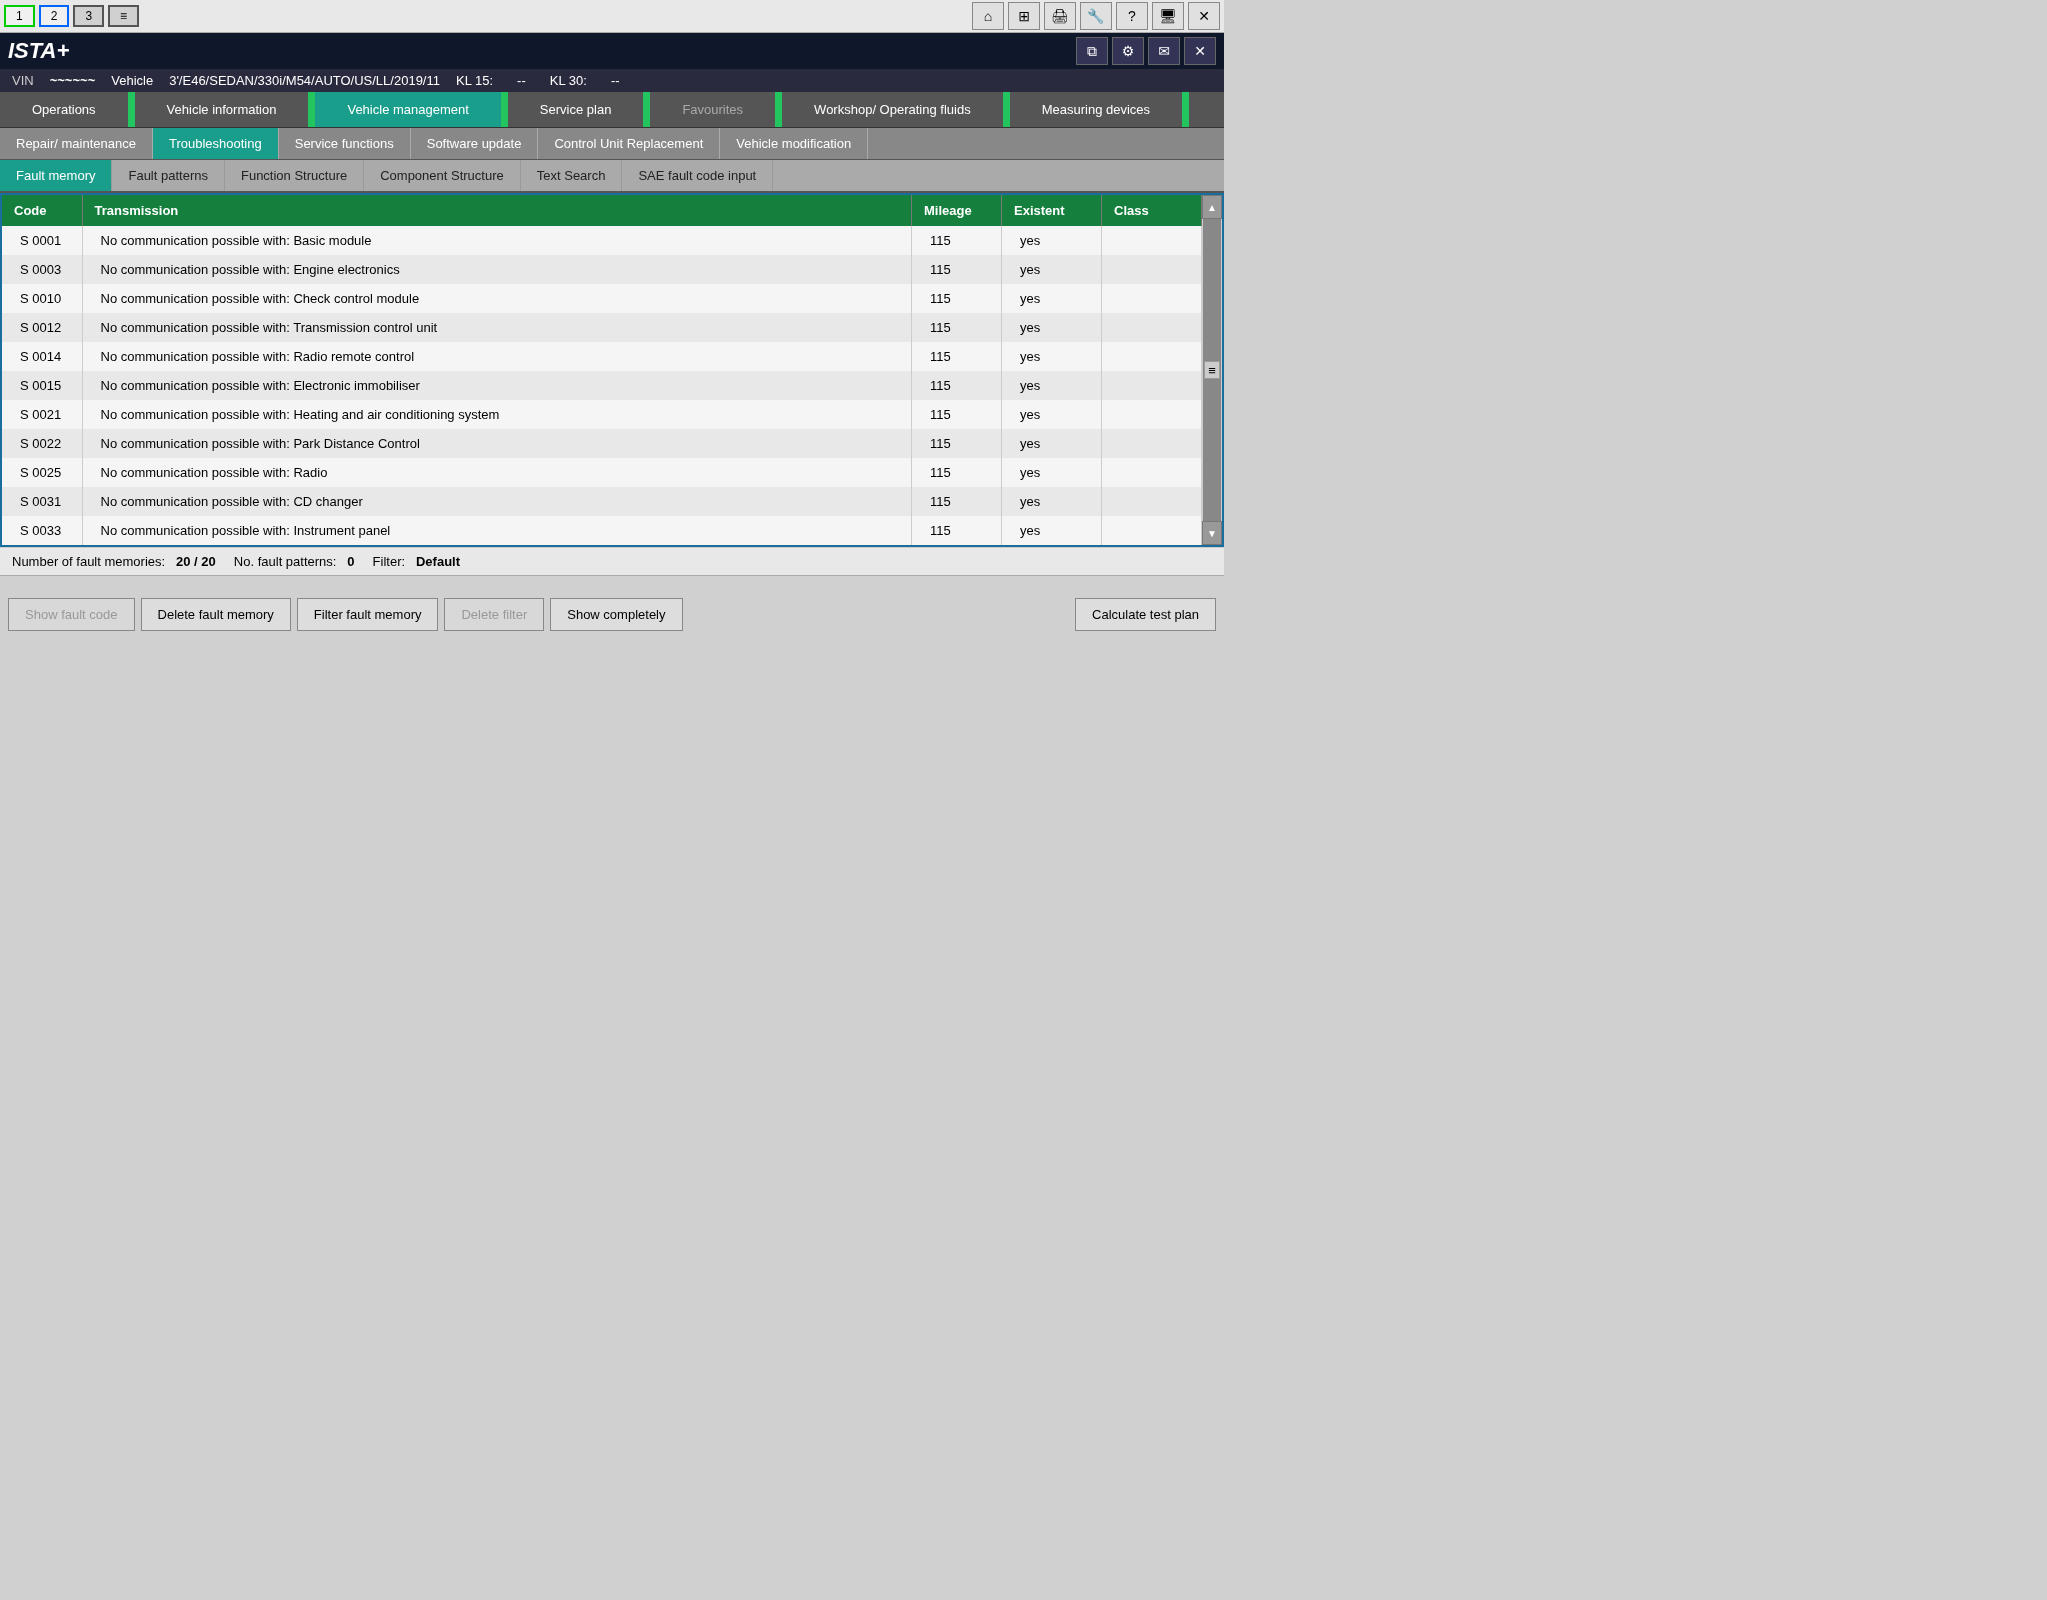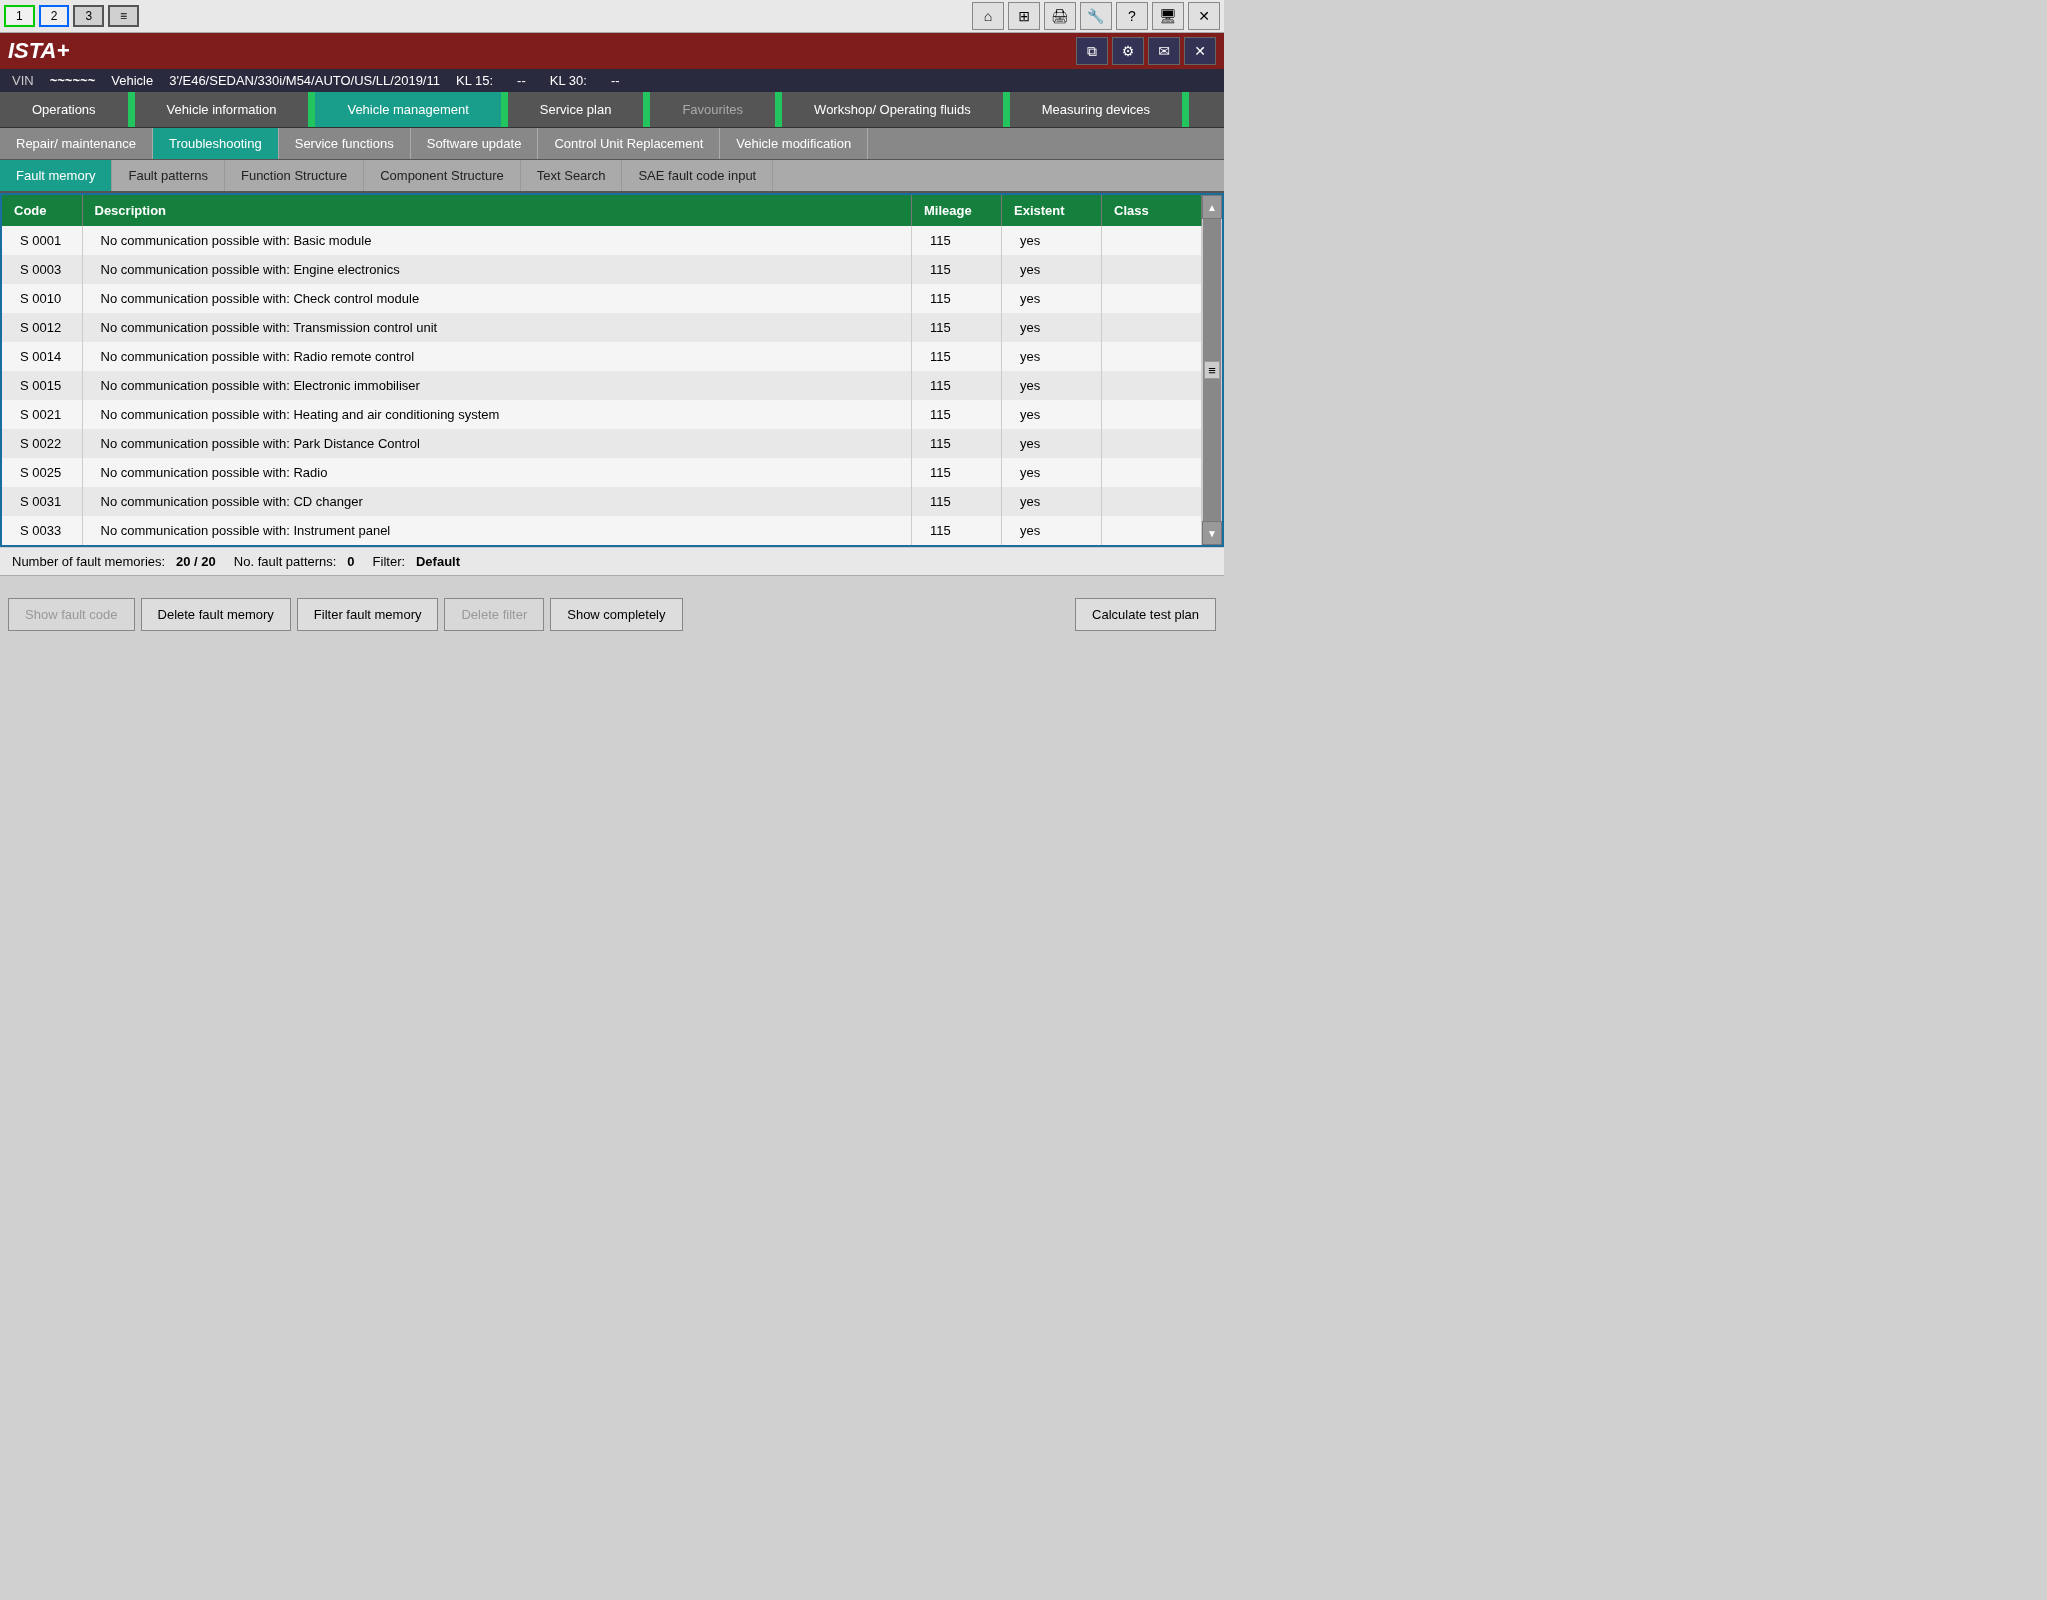--- a/index.html
+++ b/index.html
@@ -31,21 +31,21 @@
       border: 1px solid #888;
       background: #e0e0e0;
       display: flex; align-items: center; justify-content: center;
       cursor: pointer; font-size: 14px;
     }
 
     
     .app-header {
       display: flex;
       align-items: center;
-      background: #7f1d1d;
+      background: #0f172a;
       padding: 4px 8px;
       gap: 8px;
     }
     .app-title {
       color: white;
       font-size: 22px;
       font-weight: bold;
       font-style: italic;
       flex: 1;
     }
@@ -301,21 +301,21 @@
   <div class="thirdnav-tab">SAE fault code input</div>
 </div>
 
 <div class="main-content">
   <div class="table-wrapper">
     <div class="table-scroll">
       <table class="fault-table">
         <thead>
           <tr>
             <th class="col-code">Code</th>
-            <th class="col-desc">Description</th>
+            <th class="col-desc">Transmission</th>
             <th class="col-mileage">Mileage</th>
             <th class="col-existent">Existent</th>
             <th class="col-class">Class</th>
           </tr>
         </thead>
         <tbody id="fault-table-body">
         <tr>
       <td>S 0001</td>
       <td>No communication possible with: Basic module</td>
       <td>115</td>

